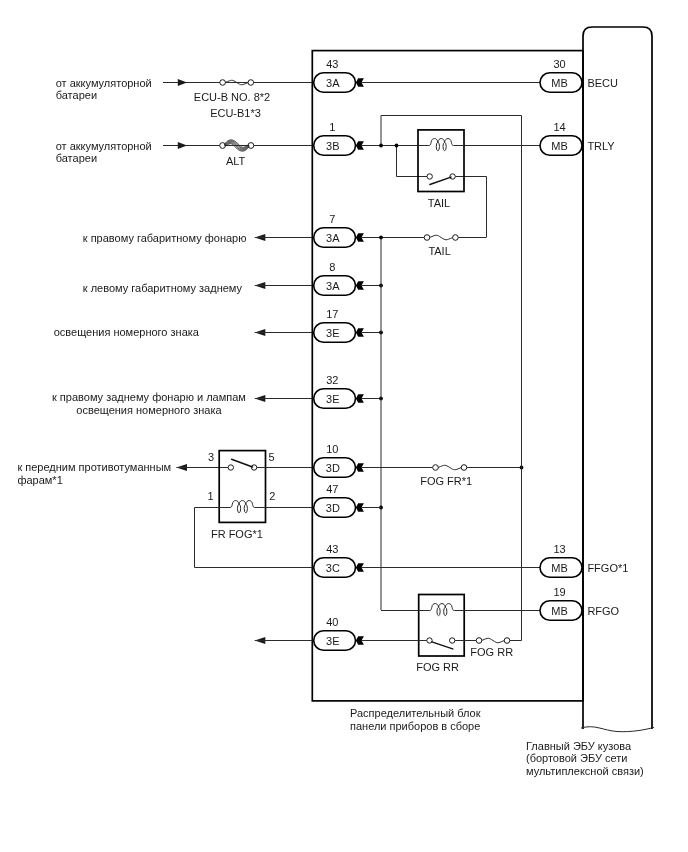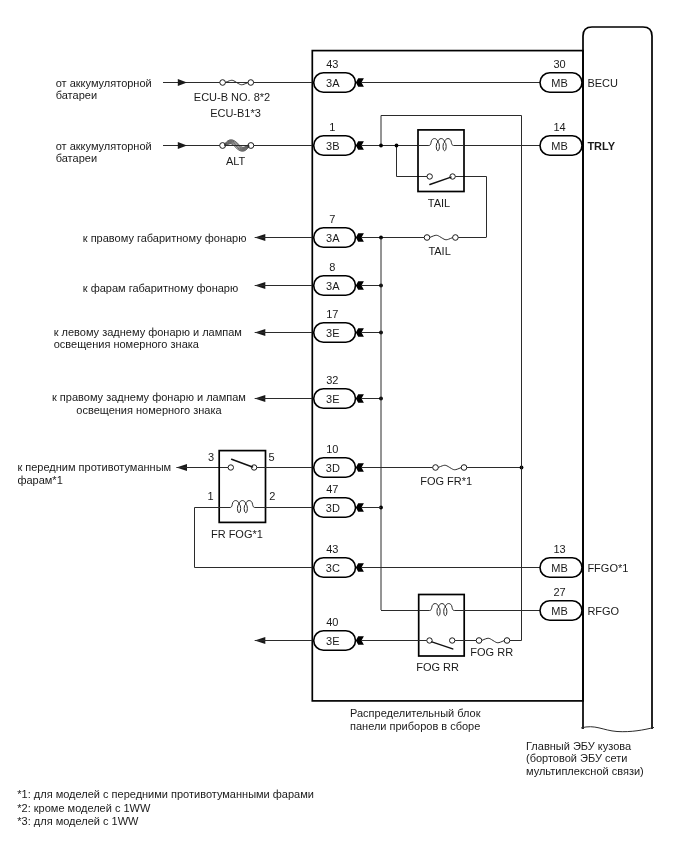--- a/index.html
+++ b/index.html
@@ -165,24 +165,23 @@
 <div class="tl">батареи</div>
 </div>
 <div class="tb" style="left:55.7px;top:139.78px;text-align:left;">
 <div class="tl">от аккумуляторной</div>
 <div class="tl">батареи</div>
 </div>
 <div class="tb" style="left:82.8px;top:231.98px;text-align:left;">
 <div class="tl">к правому габаритному фонарю</div>
 </div>
 <div class="tb" style="left:82.8px;top:281.58px;text-align:left;">
-<div class="tl">к фарам габаритному фонарю</div>
+<div class="tl">к левому габаритному заднему</div>
 </div>
 <div class="tb" style="left:53.7px;top:325.98px;text-align:left;">
-<div class="tl">к левому заднему фонарю и лампам</div>
 <div class="tl">освещения номерного знака</div>
 </div>
 <div class="tb" style="left:52px;top:391.08px;text-align:center;">
 <div class="tl">к правому заднему фонарю и лампам</div>
 <div class="tl">освещения номерного знака</div>
 </div>
 <div class="tb" style="left:17.4px;top:461.18px;text-align:left;">
 <div class="tl">к передним противотуманным</div>
 <div class="tl">фарам*1</div>
 </div>
@@ -254,34 +253,34 @@
 </div>
 <div class="tb" style="left:587.4px;top:76.9px;text-align:left;">
 <div class="tl">BECU</div>
 </div>
 <div class="tb tc" style="left:559.6px;top:120.5px;text-align:center">
 <div class="tl">14</div>
 </div>
 <div class="tb tc" style="left:559.6px;top:139.9px;text-align:center">
 <div class="tl">MB</div>
 </div>
-<div class="tb" style="left:587.4px;top:139.9px;text-align:left;font-weight:bold;">
+<div class="tb" style="left:587.4px;top:139.9px;text-align:left;">
 <div class="tl">TRLY</div>
 </div>
 <div class="tb tc" style="left:559.6px;top:542.5px;text-align:center">
 <div class="tl">13</div>
 </div>
 <div class="tb tc" style="left:559.6px;top:561.9px;text-align:center">
 <div class="tl">MB</div>
 </div>
 <div class="tb" style="left:587.4px;top:561.9px;text-align:left;">
 <div class="tl">FFGO*1</div>
 </div>
 <div class="tb tc" style="left:559.6px;top:585.5px;text-align:center">
-<div class="tl">27</div>
+<div class="tl">19</div>
 </div>
 <div class="tb tc" style="left:559.6px;top:604.9px;text-align:center">
 <div class="tl">MB</div>
 </div>
 <div class="tb" style="left:587.4px;top:604.9px;text-align:left;">
 <div class="tl">RFGO</div>
 </div>
 <div class="tb tc" style="left:232px;top:91px;text-align:center">
 <div class="tl">ECU-B NO. 8*2</div>
 </div>
@@ -323,18 +322,13 @@
 </div>
 <div class="tb" style="left:526px;top:739.7px;text-align:left;">
 <div class="tl">Главный ЭБУ кузова</div>
 <div class="tl">(бортовой ЭБУ сети</div>
 <div class="tl">мультиплексной связи)</div>
 </div>
 <div class="tb" style="left:350px;top:707.2px;text-align:left;">
 <div class="tl">Распределительный блок</div>
 <div class="tl">панели приборов в сборе</div>
 </div>
-<div class="tb" style="left:17.3px;top:788.3px;text-align:left;line-height:13.5px;">
-<div class="tl">*1: для моделей с передними противотуманными фарами</div>
-<div class="tl">*2: кроме моделей с 1WW</div>
-<div class="tl">*3: для моделей с 1WW</div>
-</div>
 </div>
 
 </body></html>

